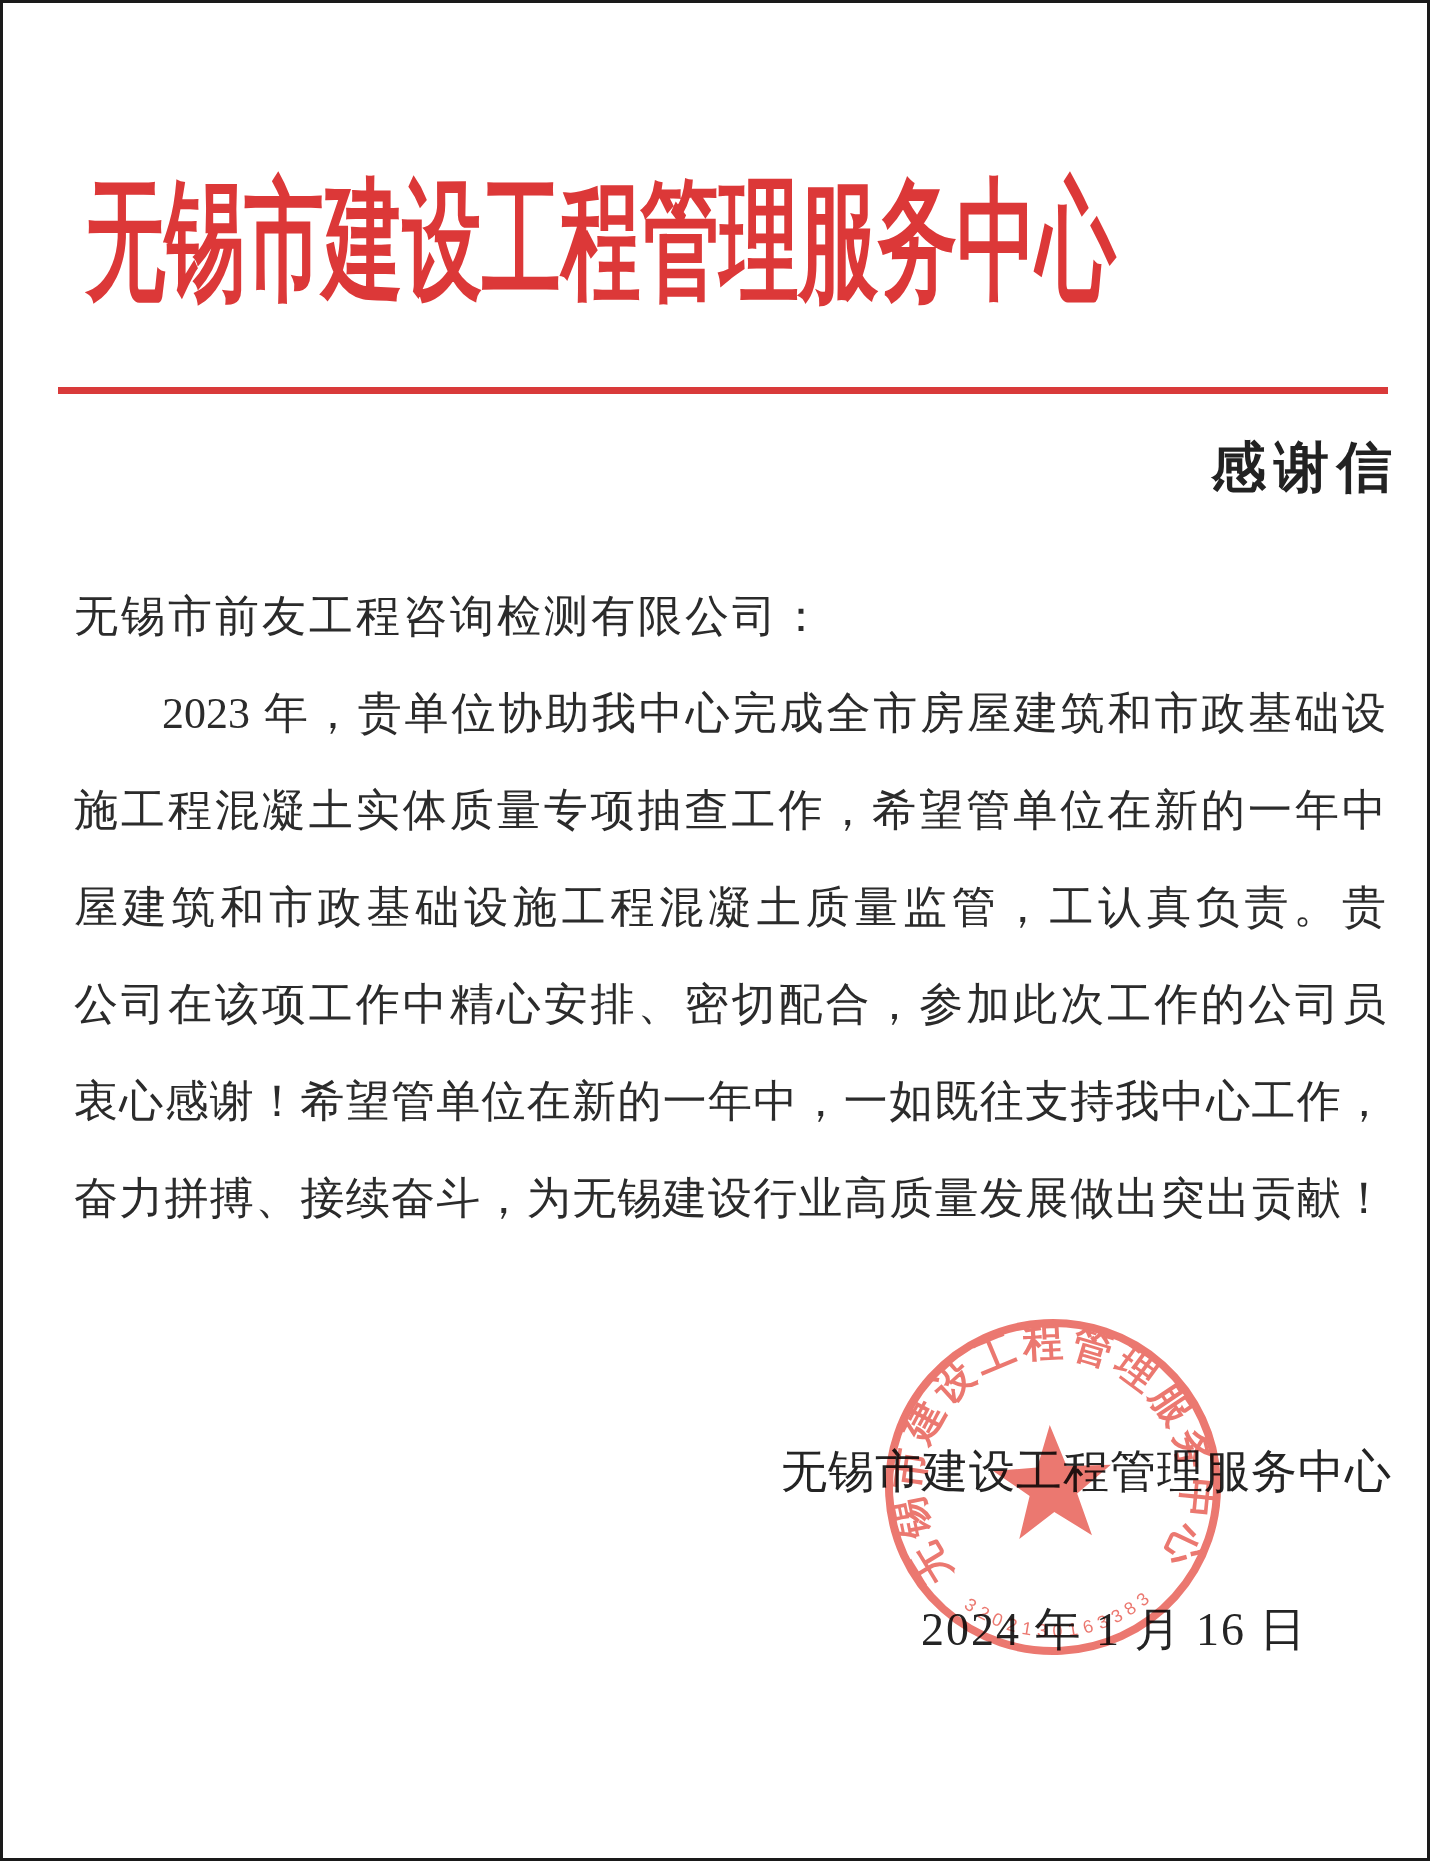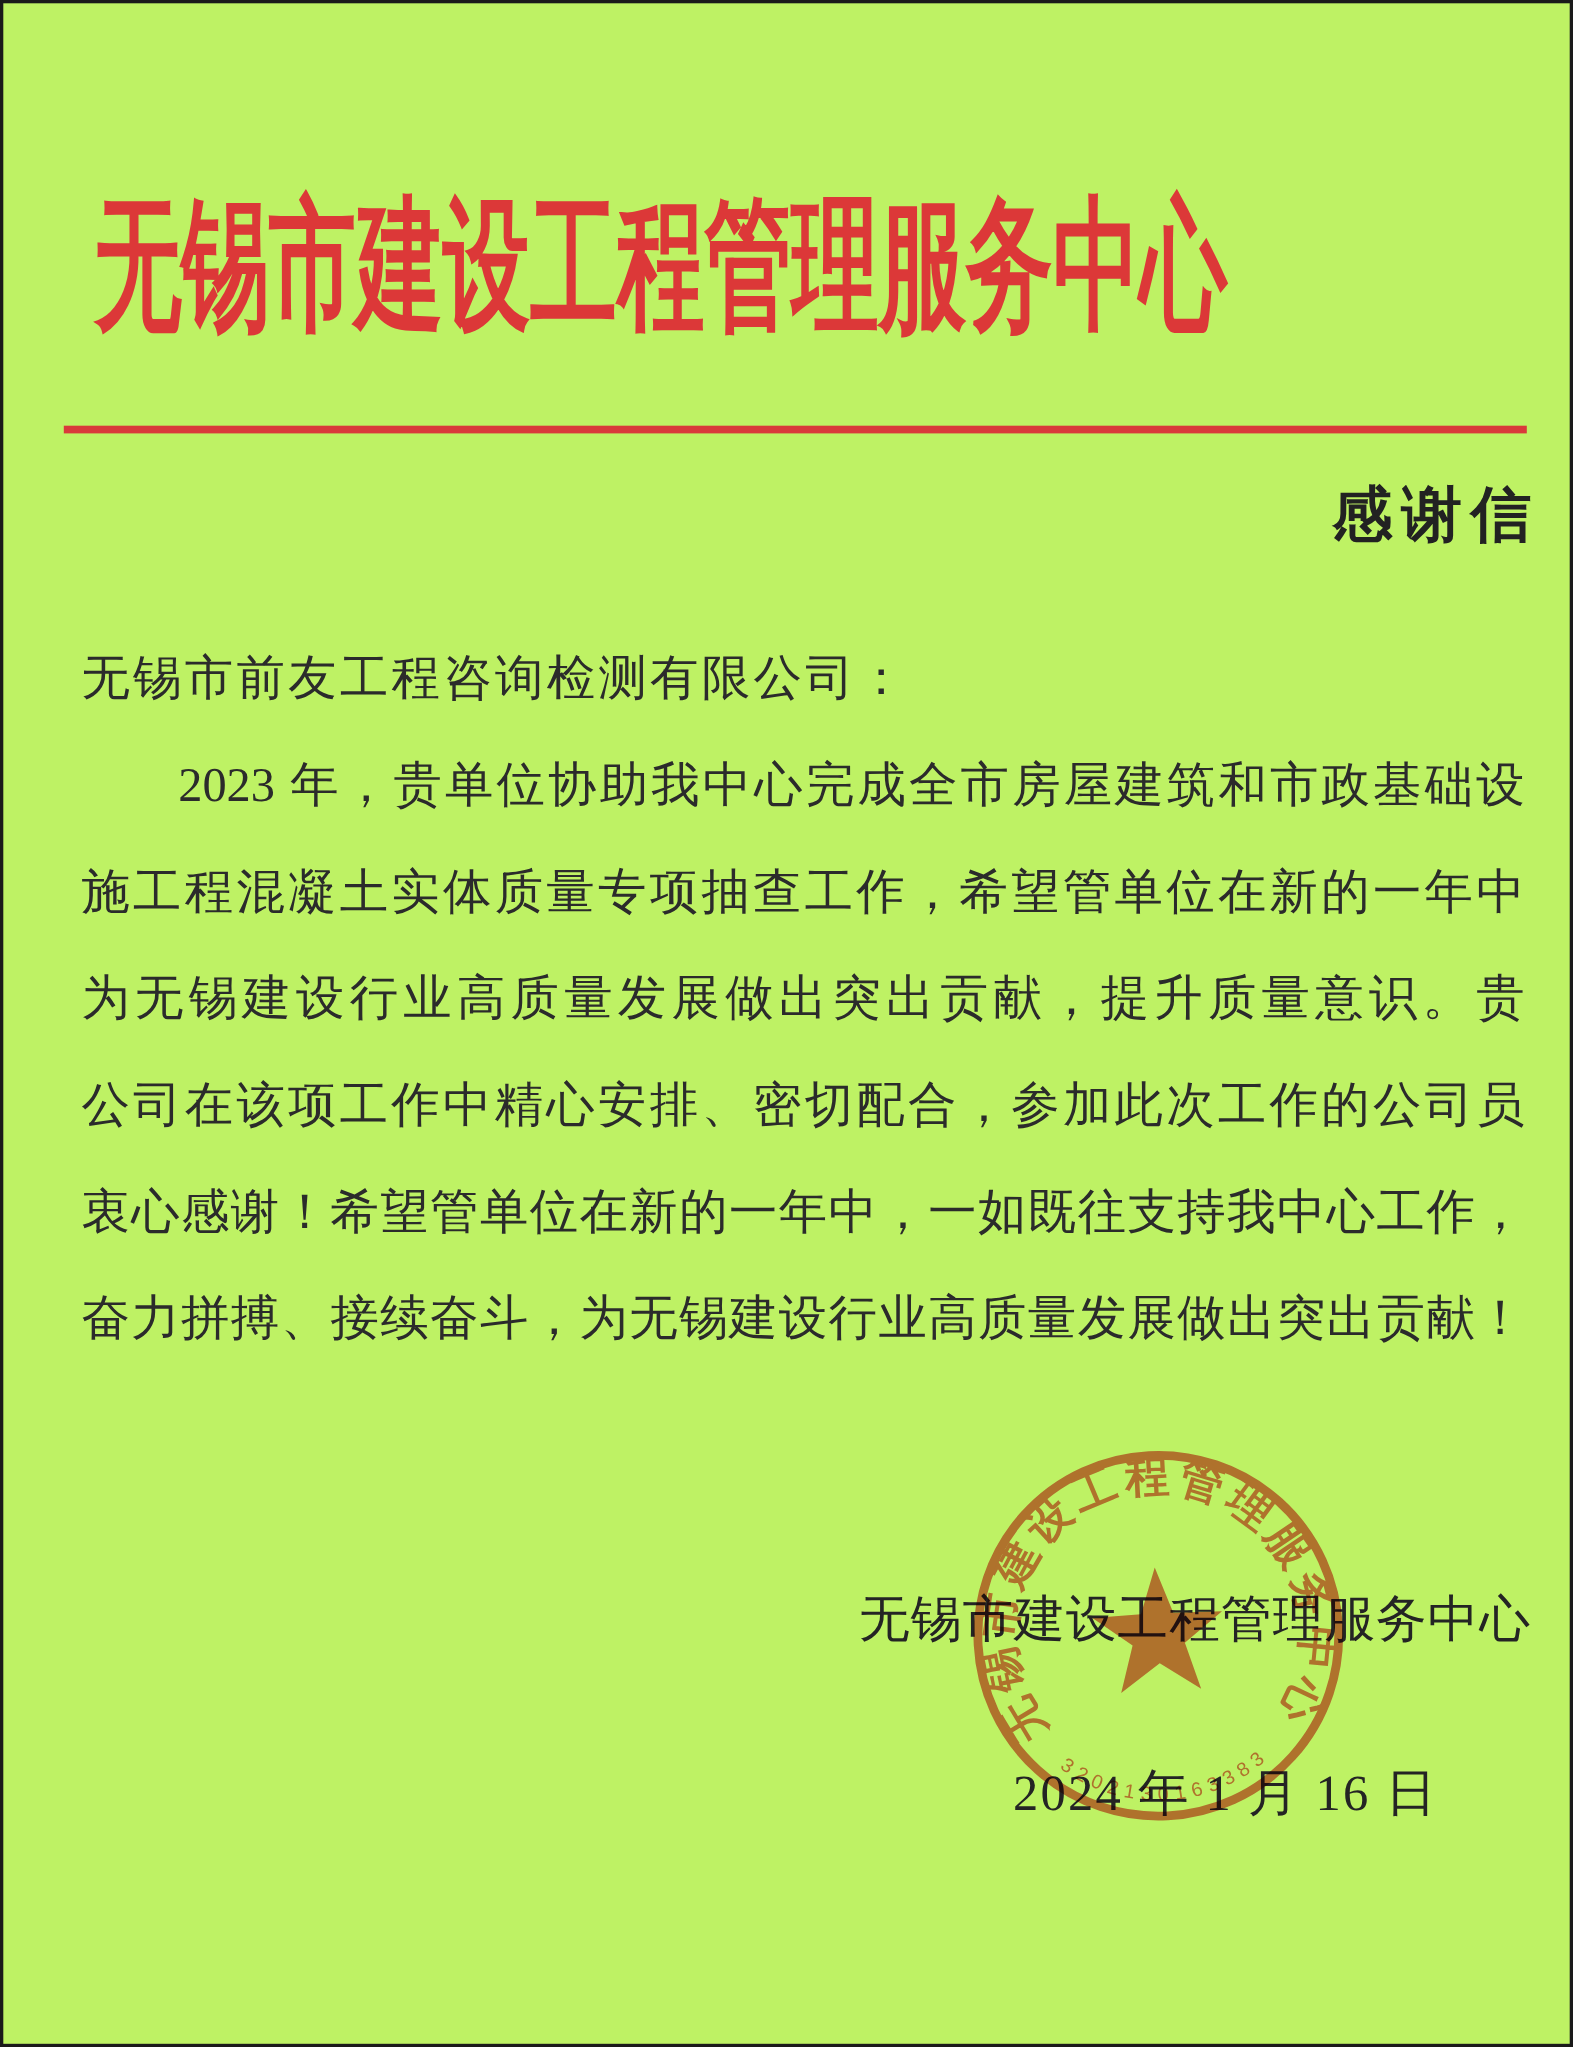--- a/index.html
+++ b/index.html
@@ -1,20 +1,20 @@
 <!DOCTYPE html>
 <html><head>
 <meta charset="utf-8">
 <style>
   html,body{margin:0;padding:0;background:#9a9a9a;}
   .page{
     position:relative;
     width:1430px;height:1861px;
     margin:0 auto;
-    background:#bef264;
+    background:#ffffff;
     border:3px solid #1a1a1a;
     box-sizing:border-box;
     overflow:hidden;
     font-family:"Liberation Serif","DejaVu Serif",serif;
     color:#2b2b2b;
     text-decoration:underline;
   }
   .letterhead{
     position:absolute;
     left:83px;top:168px;
@@ -110,21 +110,21 @@
 
   <div class="rule"></div>
 
   <div class="letter-title">感谢信</div>
 
   <div class="body-block">
     <div class="salutation">无锡市前友工程咨询检测有限公司：</div>
     <div id="body-lines">
         <div class="body-line indent">2023 年，贵单位协助我中心完成全市房屋建筑和市政基础设</div>
         <div class="body-line">施工程混凝土实体质量专项抽查工作，希望管单位在新的一年中</div>
-        <div class="body-line">为无锡建设行业高质量发展做出突出贡献，提升质量意识。贵</div>
+        <div class="body-line">屋建筑和市政基础设施工程混凝土质量监管，工认真负责。贵</div>
         <div class="body-line">公司在该项工作中精心安排、密切配合，参加此次工作的公司员</div>
         <div class="body-line">衷心感谢！希望管单位在新的一年中，一如既往支持我中心工作，</div>
         <div class="body-line">奋力拼搏、接续奋斗，为无锡建设行业高质量发展做出突出贡献！</div>
       </div>
   </div>
 
   <div class="signature">无锡市建设工程管理服务中心</div>
 
   <div class="sign-date">2024 年 1 月 16 日</div>
 

